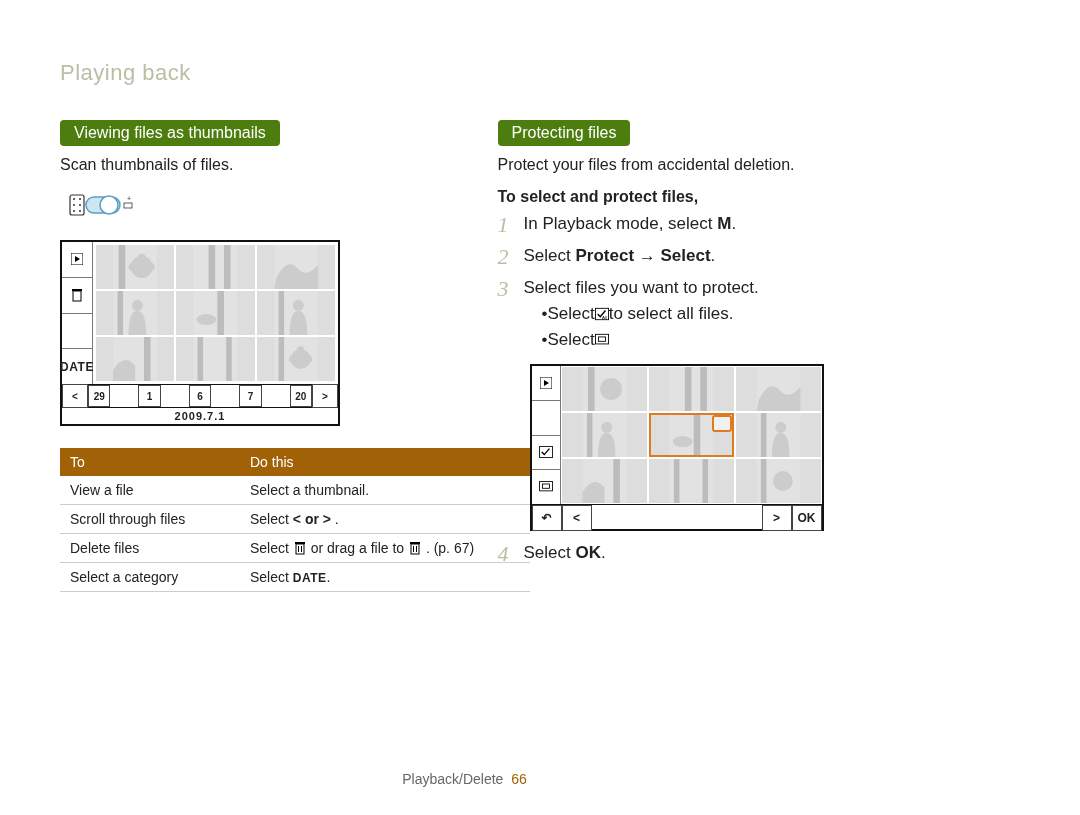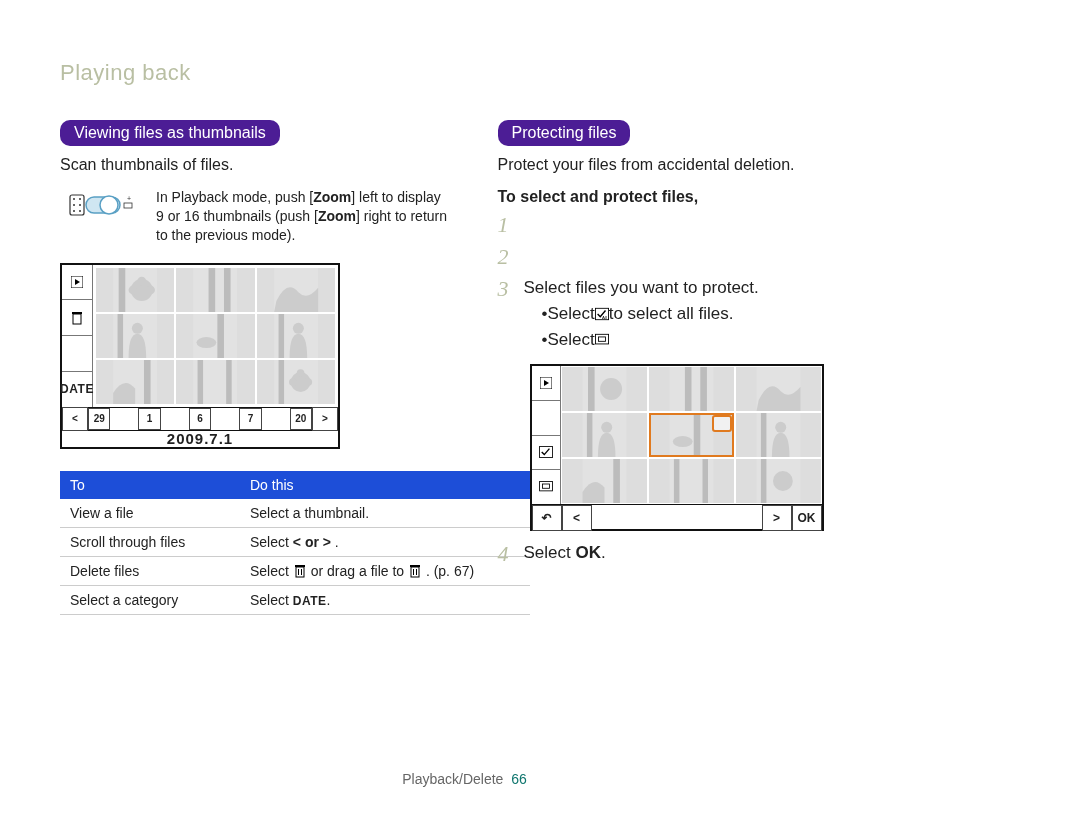--- a/index.html
+++ b/index.html
@@ -26,24 +26,24 @@
   .cols {
     display: flex;
     gap: 46px;
   }
   .col {
     flex: 1;
     min-width: 0;
   }
   .pill {
     display: inline-block;
-    background: #4c1d95;
+    background: #4d7c0f;
     color: #fff;
     padding: 4px 14px;
-    border-radius: 10px;
+    border-radius: 4px;
     font-size: 16px;
     margin-bottom: 6px;
   }
   .lead {
     font-size: 16px;
     margin: 4px 0 14px 0;
   }
   .note-row { display:flex; align-items:flex-start; }
   .note-icons {
     width: 90px; height: 34px;
@@ -99,33 +99,33 @@
   .fbtn {
     width:24px; height:100%;
     display:flex; align-items:center; justify-content:center;
     border:1px solid #444; margin:0; background:#fff;
     font-weight:bold;
   }
   .fstrip { flex:1; display:flex; height:100%;gap:28px; }
   .fstrip .fc { flex:1; border:1px solid #444; display:flex; align-items:center; justify-content:center; background:#fff; font-weight:bold; }
   .datebar {
     height:16px; border-top:1px solid #111;
-    font-size:15px; display:flex; align-items:center; justify-content:center;
+    font-size:11px; display:flex; align-items:center; justify-content:center;
     font-weight:bold; letter-spacing:1px;
   }
 
   
   table.actions {
     width: 470px;
     border-collapse: collapse;
     margin-top: 22px;
     font-size: 14px;
   }
   table.actions th {
-    background:#1d4ed8; color:#fff; text-align:left;
+    background:#a16207; color:#fff; text-align:left;
     padding: 6px 10px; font-weight: normal;
   }
   table.actions td {
     padding: 6px 10px;
     border-bottom: 1px solid #ccc;
     vertical-align: middle;
   }
   .icon-inline svg { width:14px; height:14px; vertical-align:-2px; }
   .date-ic { font-weight:bold; font-size:12px; letter-spacing:0.5px; }
 
@@ -175,21 +175,21 @@
   }
   .navrow .spacer { flex:1; }
 
   .footer {
     position:absolute;
     bottom: 28px;
     left:0; right:0;
     text-align:center;
     font-size:14px; color:#666;
   }
-  .footer .pn { color:#0f766e; }
+  .footer .pn { color:#a16207; }
 
   .m { font-weight:bold; font-family: Arial; }
   .th-bg { fill:#e2e2e2; }
   .th-bar { fill:#bcbcbc; }
 </style>
 </head>
 <body>
 
 <div class="page">
   <div class="breadcrumb">Playing back</div>
@@ -208,23 +208,20 @@
               <circle cx="20" cy="10" r="1" fill="#333"></circle>
             <circle cx="14" cy="16" r="1" fill="#333"></circle>
               <circle cx="20" cy="16" r="1" fill="#333"></circle>
             <circle cx="14" cy="22" r="1" fill="#333"></circle>
               <circle cx="20" cy="22" r="1" fill="#333"></circle>
             <rect x="26" y="8" width="34" height="16" rx="8" fill="#cfe6f2" stroke="#5aa0c4" stroke-width="1.5"></rect>
             <circle cx="49" cy="16" r="9" fill="#fff" stroke="#5aa0c4" stroke-width="1.5"></circle>
             <text x="67" y="12" font-size="7" fill="#333">+</text>
             <rect x="64" y="14" width="8" height="5" fill="none" stroke="#333" stroke-width="0.8"></rect>
           </svg>
-        </div>
-        <div class="note-text">
-          <span>In Playback mode, push [</span><span class="bold">Zoom</span><span>] left to display 9 or 16 thumbnails (push [</span><span class="bold">Zoom</span><span>] right to return to the previous mode).</span>
         </div>
       </div>
 
       
       <div class="screen">
         <div class="screen-inner">
           <div class="rail">
             <div class="rbtn">
                 <svg width="12" height="12">
                   <rect x="0" y="0" width="12" height="12" fill="none" stroke="#000"></rect>
@@ -380,23 +377,25 @@
 
     <div class="col">
       <span class="pill">Protecting ﬁles</span>
       <div class="lead">Protect your files from accidental deletion.</div>
 
       <div class="subhead">To select and protect ﬁles,</div>
 
       <ol class="steps">
         <li>
             <span class="num">1</span>
+            <span class="steptxt"><span>In Playback mode, select </span><span class="menu-ic m">M</span><span>.</span></span>
           </li>
         <li>
             <span class="num">2</span>
+            <span class="steptxt"><span>Select </span><span class="bold">Protect</span><span> → </span><span class="bold">Select</span><span>.</span></span>
           </li>
         <li>
             <span class="num">3</span>
             <span class="steptxt">
           <span>Select files you want to protect.</span>
           <ul class="sub">
             <li>
                   <span>Select </span>
                   <span class="icon-inline"><svg viewBox="0 0 16 14">
                       <rect x="0.5" y="0.5" width="15" height="13" fill="none" stroke="#000"></rect>

